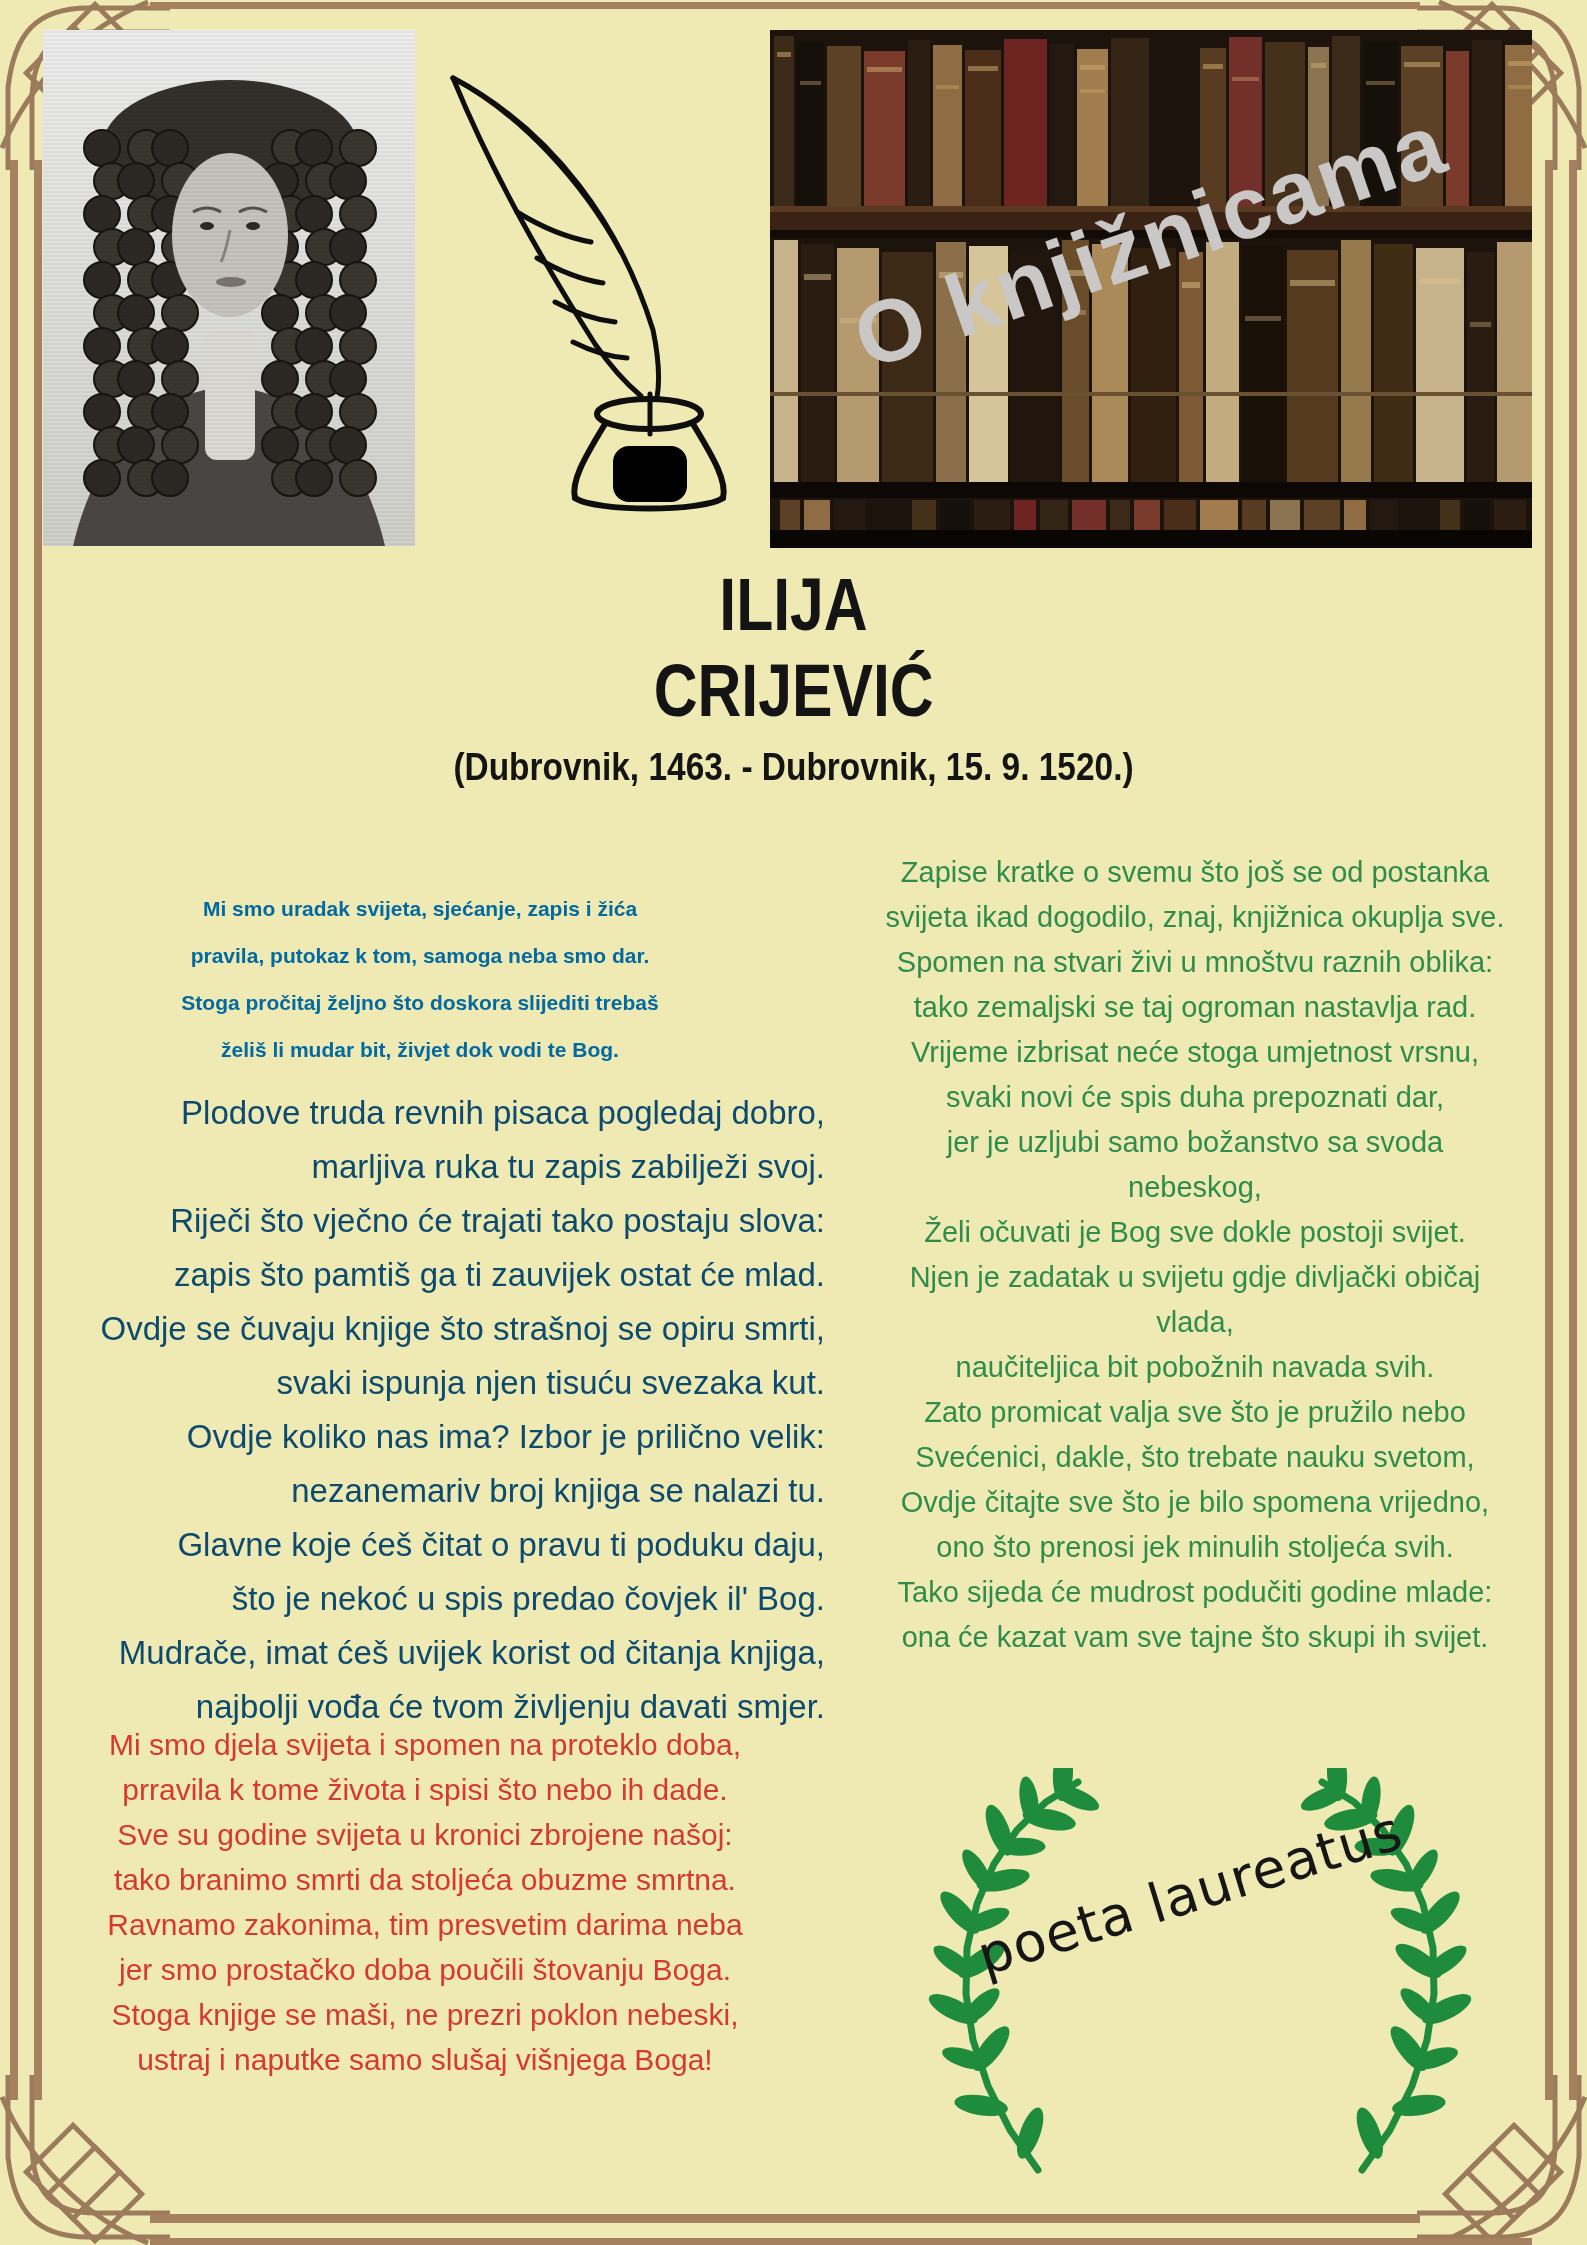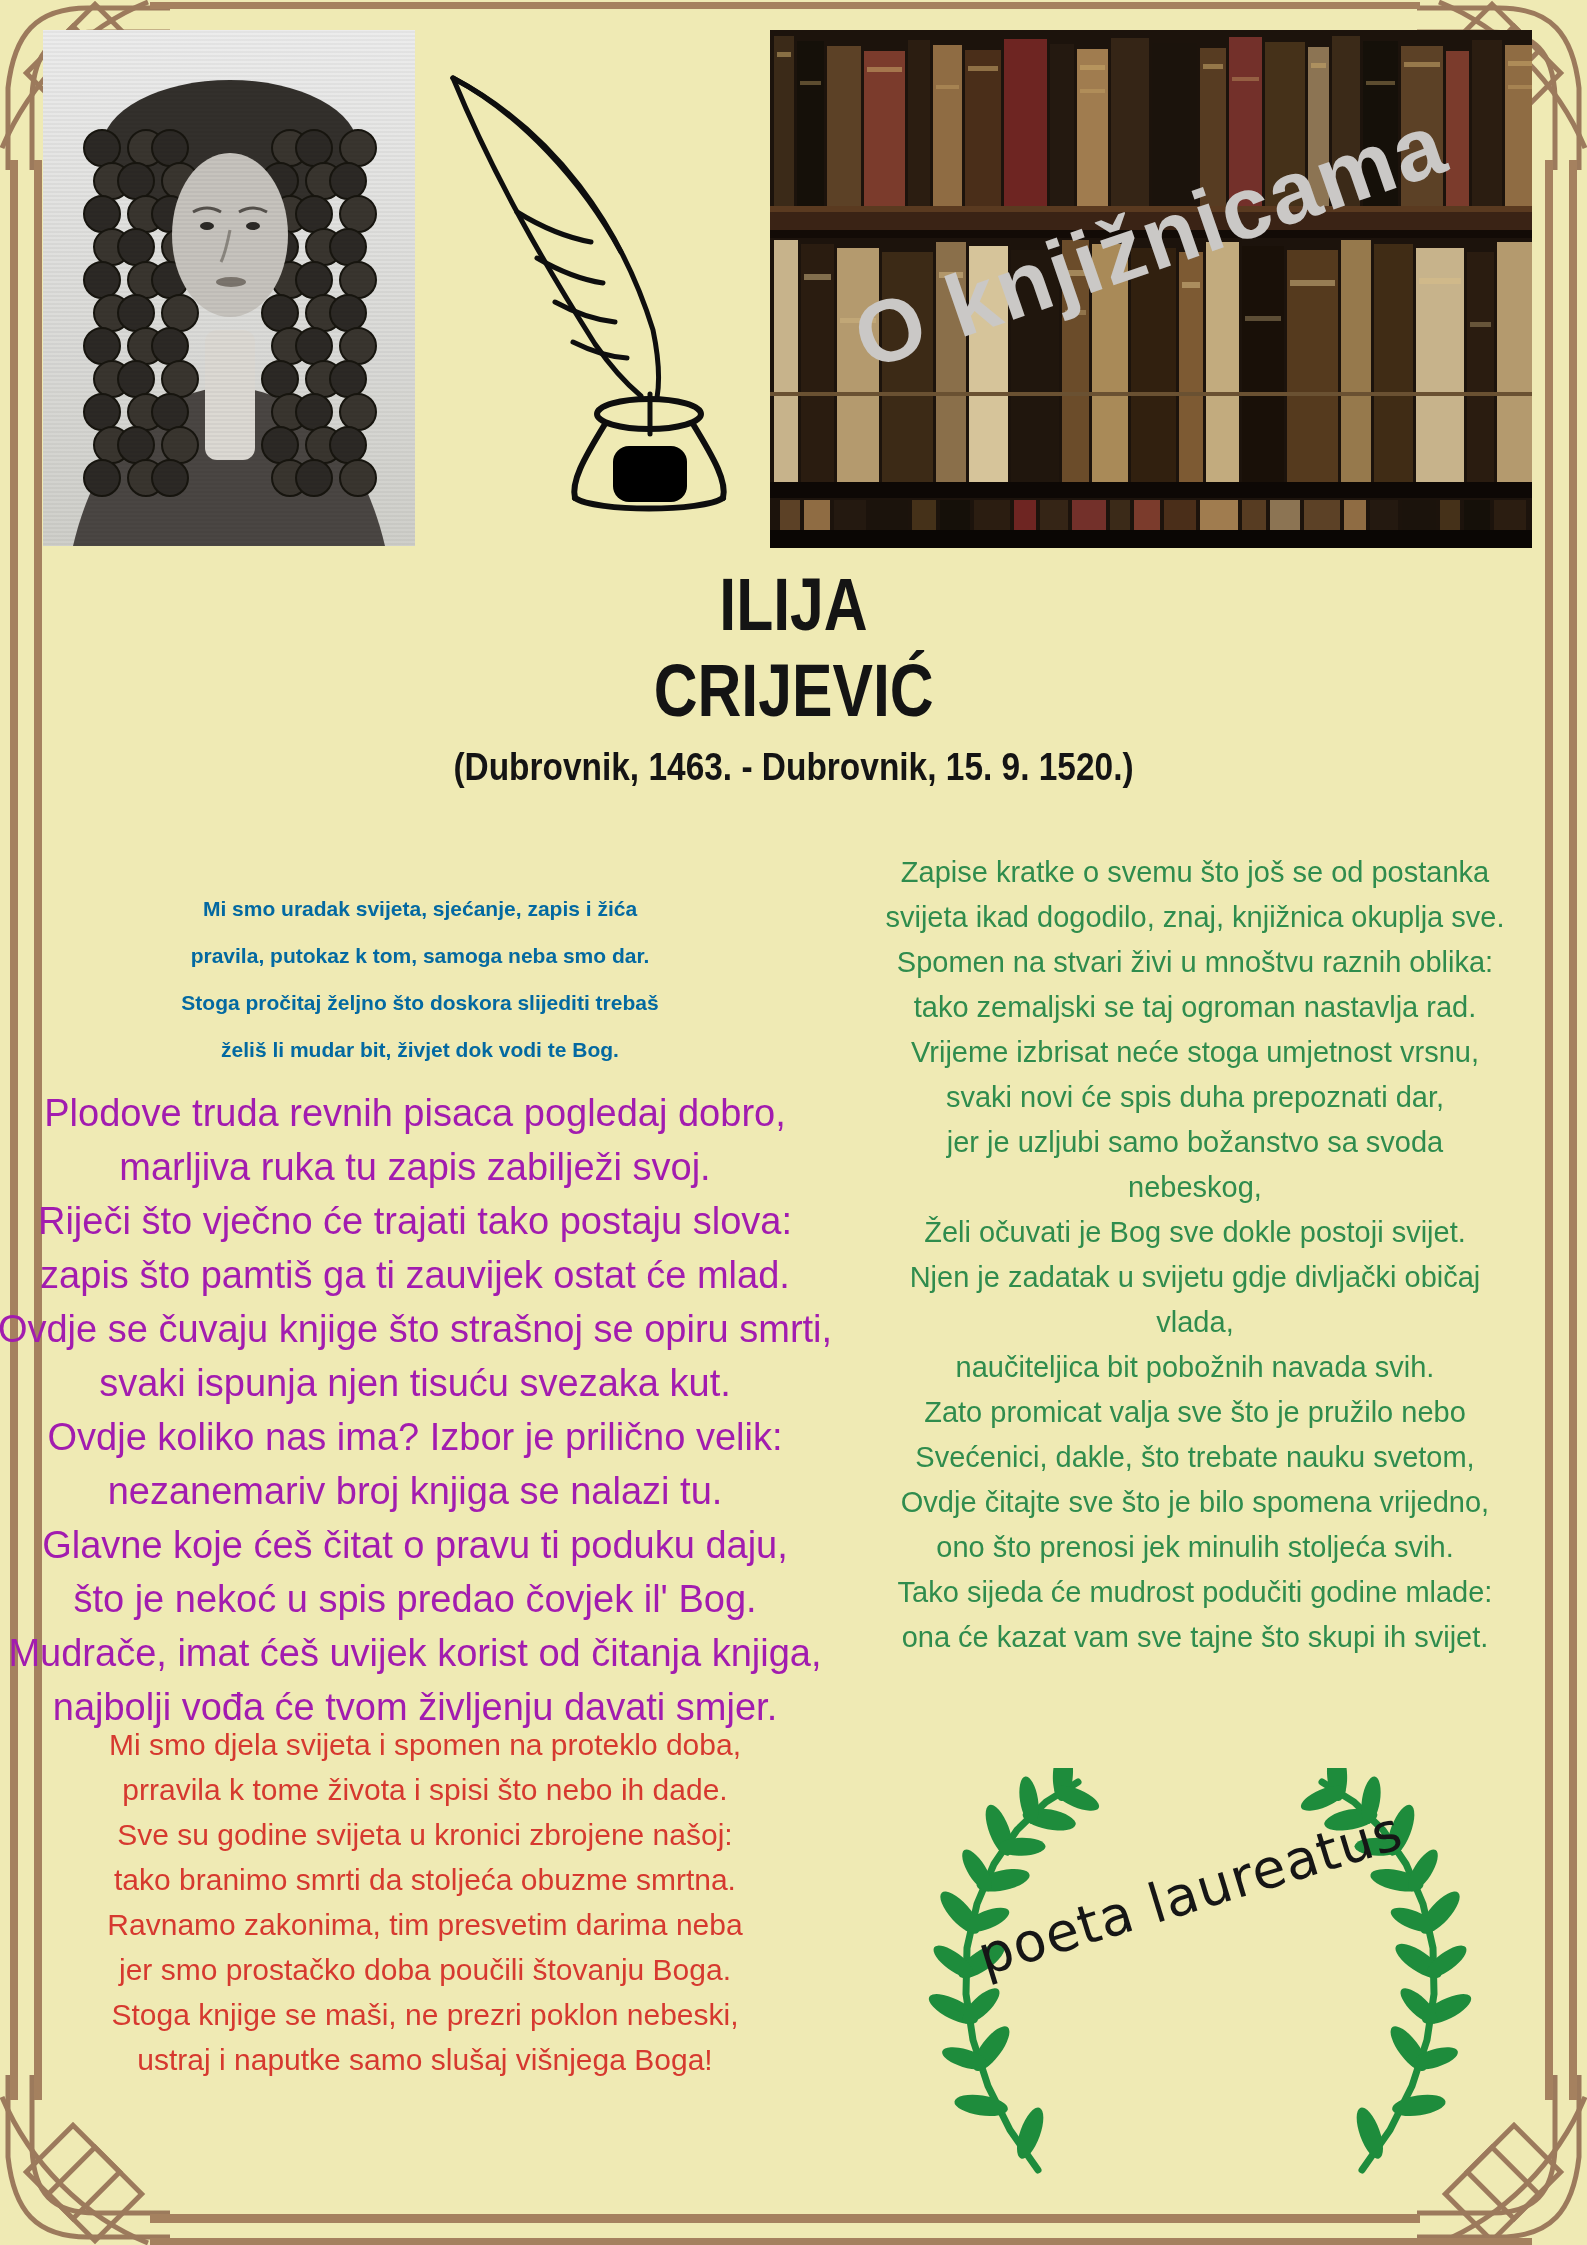--- a/index.html
+++ b/index.html
@@ -27,21 +27,21 @@
   .t1{top:562px;font-size:74px;}
   .t2{top:648px;font-size:74px;}
   .subtitle{top:746px;font-size:38px;}
   .cond{display:inline-block;transform:scaleX(0.82);letter-spacing:0;}
   .cond2{display:inline-block;transform:scaleX(0.88);}
 
   
   .poem{position:absolute;display:flex;flex-direction:column;align-items:center;}
   .pline{white-space:nowrap;}
   .poem-purple{left:30px;top:846px;width:780px;color:#0369a1;font-size:21px;font-weight:700;line-height:47px;margin-top:39px;}
-  .poem-gray{left:5px;top:1086px;width:820px;color:#a21caf;font-size:38px;line-height:54px;}
+  .poem-gray{left:5px;top:1086px;width:820px;color:#0c4a6e;font-size:33px;line-height:54px;align-items:flex-end;}
   .poem-green{left:815px;top:850px;width:760px;color:#2F8C4D;font-size:29px;line-height:45px;}
   .poem-red{left:40px;top:1722px;width:770px;color:#D6392F;font-size:30px;line-height:45px;}
 
   
   .wreath{position:absolute;left:870px;top:1768px;width:660px;height:420px;}
   .laureatus{position:absolute;left:880px;top:1862px;width:620px;text-align:center;
     font-size:54px;color:#161616;letter-spacing:1px;font-family:"DejaVu Sans",sans-serif;
     transform:rotate(-17deg);}
 </style>
 </head>

